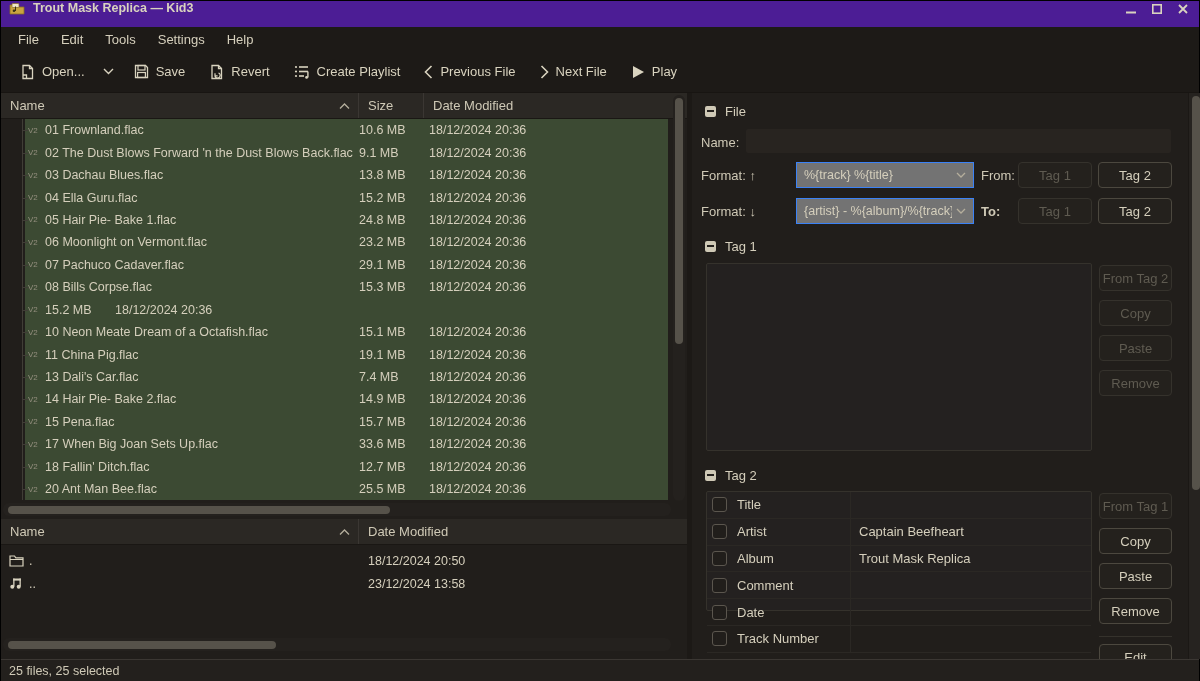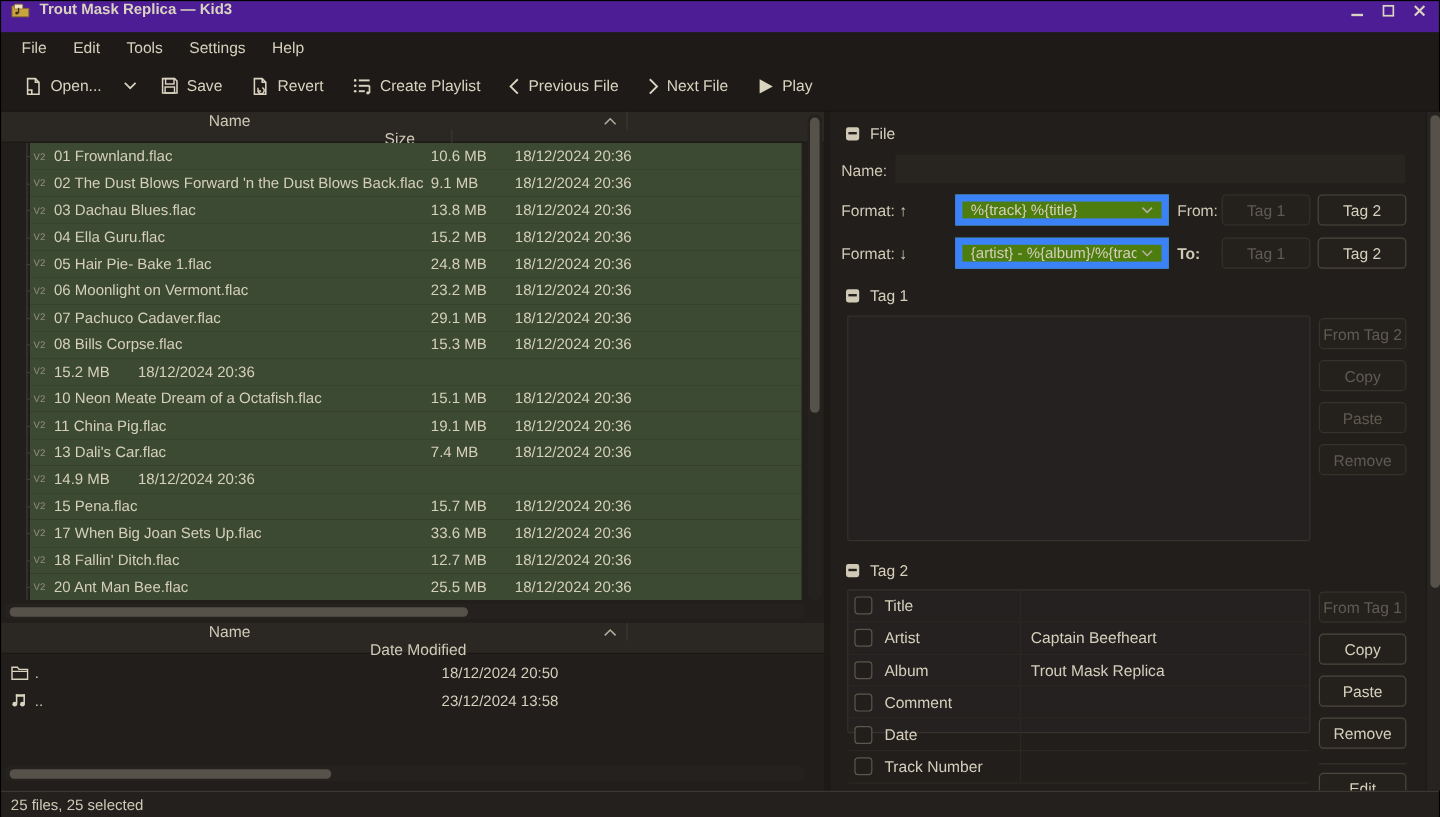--- a/index.html
+++ b/index.html
@@ -30,21 +30,21 @@
   .tb-btn { display:flex; align-items:center; gap:7px; padding:6px 9px; border-radius:3px; color:#d9d3bf; }
   .tb-btn svg { display:block; flex:0 0 auto; }
   .tb-caret { margin-left:-2px; padding:6px 5px; }
 
   
   .main { position:absolute; top:92px; left:0; width:1200px; height:566px; overflow:hidden; }
   .left-panel { position:absolute; left:0; top:0; width:686px; height:566px; background:#211e1b; }
   .right-panel { position:absolute; left:686px; top:0; width:514px; height:566px; background:#211e1b; border-left:5px solid #1c1916; overflow:hidden; }
 
   
-  .thead { display:flex; height:26px; background:#2b2824; border-bottom:1px solid #1a1714; align-items:center; color:#cfc9b6;flex-direction:column; }
+  .thead { display:flex; height:26px; background:#2b2824; border-bottom:1px solid #1a1714; align-items:center; color:#cfc9b6; }
   .th { position:relative; height:100%; display:flex; align-items:center; padding-left:9px; border-right:1px solid #3b3733; }
   .th:last-child { border-right:none; }
   .th .sort { margin-left:auto; margin-right:8px; color:#b4ae9c; }
   .file-table { position:absolute; left:0; top:0; width:686px; height:516px; }
   .file-rows { position:absolute; top:26px; left:0; right:0; height:382px; overflow:hidden; }
   .file-row { position:relative; display:flex; align-items:center; height:22.45px; font-size:12.5px; }
   .file-row .sel-bg { position:absolute; left:24px; right:19px; top:0; bottom:0; background:#3c4a33; }
   .file-row > * { position:relative; }
   .tree { width:24px; height:100%; position:relative; flex:0 0 auto; }
   .tree::before { content:''; position:absolute; left:21px; top:0; bottom:0; border-left:1px solid #403d36; }
@@ -75,21 +75,21 @@
   
   .sec-header { display:flex; align-items:center; gap:9px; height:18px; color:#d5cfbc; }
   .expander { width:11px; height:11px; background:#cfc9b6; border-radius:2px; position:relative; flex:0 0 auto; }
   .expander::after { content:''; position:absolute; left:2px; right:2px; top:4.5px; border-top:2px solid #24211d; }
   .rp-content { position:absolute; left:0; top:0; width:496px; height:566px; }
   .rp-vscroll { left:496px; top:0; height:566px; width:14px; border-radius:0; background:#262320; border-left:1px solid #1b1815; }
   .rp-vscroll .thumb { left:3px; top:3px; height:394px; }
 
   .fld-label { color:#cfc9b6; }
   .text-input { background:#282420; border:none; border-radius:2px; height:24px; color:#d5cfbc; padding:0 6px; font-size:12.5px; }
-  .combo { display:flex; align-items:center; height:26px; background:#4d7c0f; border:6px solid #3b82f6; border-radius:0; padding:0 7px; font-size:12.5px; color:#d5cfbc; }
+  .combo { display:flex; align-items:center; height:26px; background:#737373; border:1px solid #3b82f6; border-radius:0; padding:0 7px; font-size:12.5px; color:#d5cfbc; }
   .combo .combo-text { flex:1; white-space:nowrap; overflow:hidden; }
   .combo svg { flex:0 0 auto; margin-left:4px; }
   .btn { display:flex; align-items:center; justify-content:center; height:26px; background:#24211d; border:1px solid #4c483f; border-radius:4px; color:#d5cfbc; font-size:13px; }
   .btn.disabled { border-color:#35322c; color:#5f5b51; }
   .abs { position:absolute; }
 
   .frame { background:#242120; border:1px solid #35322c; border-radius:2px; }
   .tag2-row { display:flex; align-items:center; height:26.8px; border-bottom:1px solid #2b2824; font-size:13px; }
   .tag2-row .cbx { width:15px; height:15px; border:1px solid #5b564e; border-radius:3px; background:#211e1b; margin:0 10px 0 5px; flex:0 0 auto; }
   .tag2-row .t2-label { width:113px; flex:0 0 auto; color:#d5cfbc; }
@@ -331,20 +331,21 @@
               <div class="v2-badge">V2</div>
               <div class="cell-name">13 Dali's Car.flac</div>
               <div class="cell-size">7.4 MB</div>
               <div class="cell-date">18/12/2024 20:36</div>
             </div>
 
             <div class="file-row">
               <div class="sel-bg"></div>
               <div class="tree"></div>
               <div class="v2-badge">V2</div>
+              <div class="cell-name">14 Hair Pie- Bake 2.flac</div>
               <div class="cell-size">14.9 MB</div>
               <div class="cell-date">18/12/2024 20:36</div>
             </div>
 
             <div class="file-row">
               <div class="sel-bg"></div>
               <div class="tree"></div>
               <div class="v2-badge">V2</div>
               <div class="cell-name">15 Pena.flac</div>
               <div class="cell-size">15.7 MB</div>

